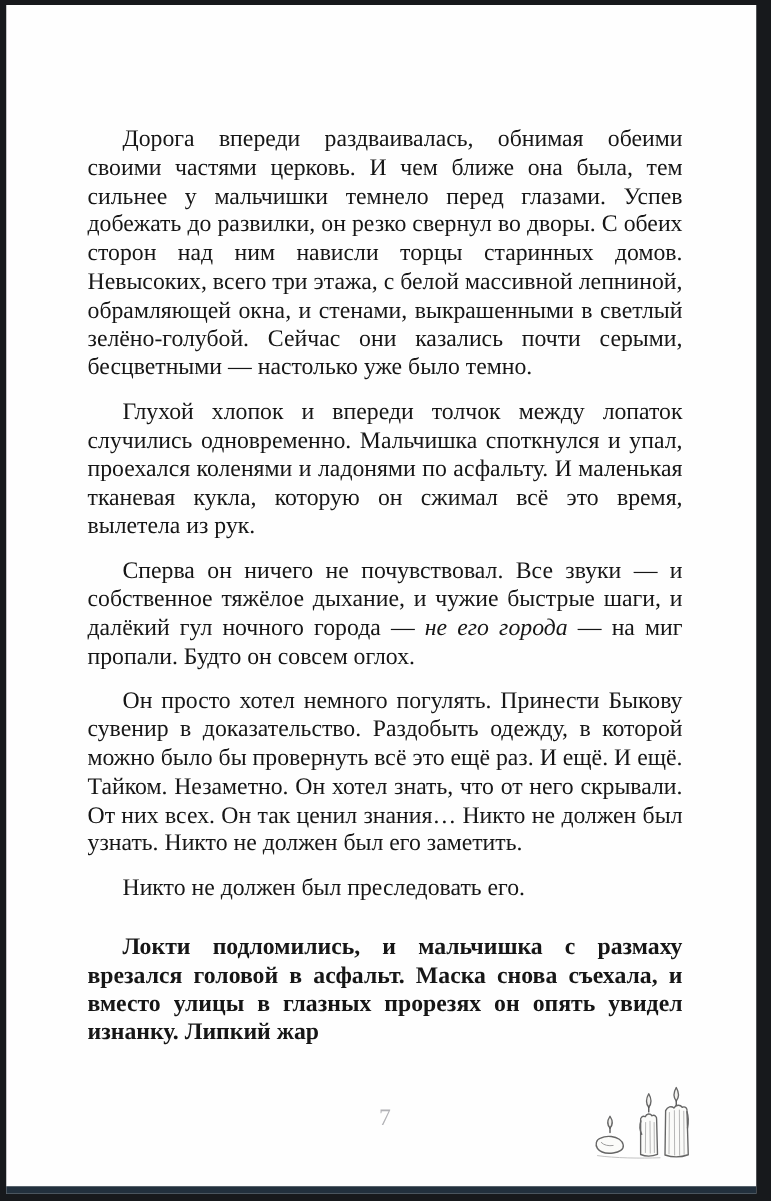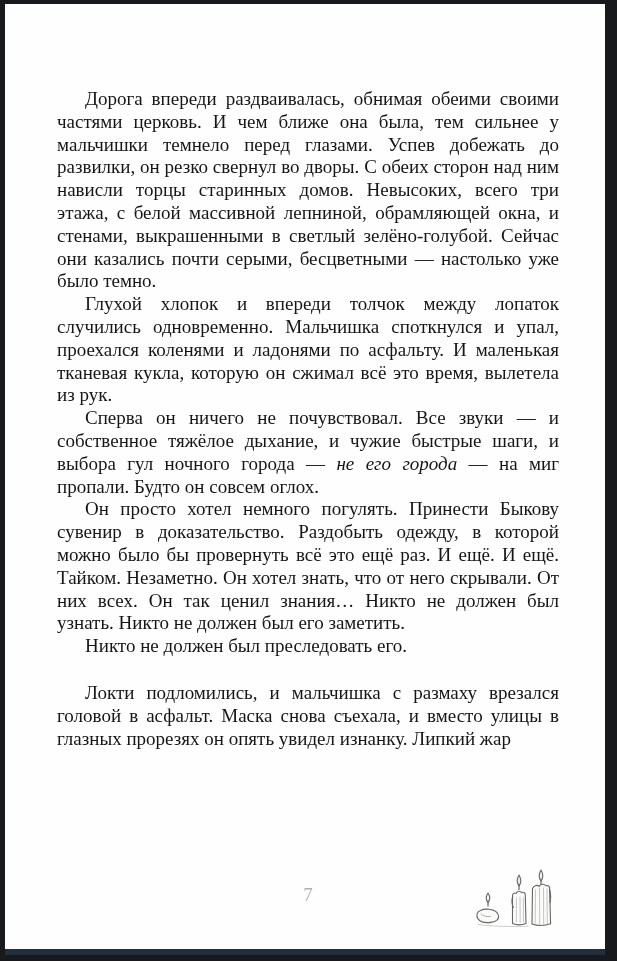--- a/index.html
+++ b/index.html
@@ -37,25 +37,26 @@
     top: 84px;
     width: 502px;
     font-size: 19px;
     line-height: 22.8px;
     color: #161616;
     text-align: justify;
     hyphens: auto;
     -webkit-hyphens: auto;
   }
   .text-block p {
-    margin: 0;
+    margin: 13px;
     text-indent: 28px;
   }
   .text-block p.section-break {
     margin-top: 24px;
+    font-weight: bold;
   }
   .italic { font-style: italic; }
   .page-number {
     position: absolute;
     left: 52px;
     width: 502px;
     top: 880px;
     text-align: center;
     font-size: 19px;
     color: #b2b2b6;
@@ -70,21 +71,21 @@
 </style>
 </head>
 <body>
 
 <div class="stage">
   <div class="book-page">
 
     <div class="text-block">
       <p>Дорога впереди раздваивалась, обнимая обеими своими частями церковь. И чем ближе она была, тем сильнее у мальчишки темнело перед глазами. Успев добежать до развилки, он резко свернул во дворы. С обеих сторон над ним нависли торцы старинных домов. Невысоких, всего три этажа, с белой массивной лепниной, обрамляющей окна, и стенами, выкрашенными в светлый зелёно-голубой. Сейчас они казались почти серыми, бесцветными — настолько уже было темно.</p>
       <p>Глухой хлопок и впереди толчок между лопаток случились одновременно. Мальчишка споткнулся и упал, проехался коленями и ладонями по асфальту. И маленькая тканевая кукла, которую он сжимал всё это время, вылетела из рук.</p>
-      <p><span>Сперва он ничего не почувствовал. Все звуки — и собственное тяжёлое дыхание, и чужие быстрые шаги, и выбора гул ночного города — </span><em class="italic">не его города</em><span> — на миг пропали. Будто он совсем оглох.</span></p>
+      <p><span>Сперва он ничего не почувствовал. Все звуки — и собственное тяжёлое дыхание, и чужие быстрые шаги, и далёкий гул ночного города — </span><em class="italic">не его города</em><span> — на миг пропали. Будто он совсем оглох.</span></p>
       <p>Он просто хотел немного погулять. Принести Быкову сувенир в доказательство. Раздобыть одежду, в которой можно было бы провернуть всё это ещё раз. И ещё. И ещё. Тайком. Незаметно. Он хотел знать, что от него скрывали. От них всех. Он так ценил знания… Никто не должен был узнать. Никто не должен был его заметить.</p>
       <p>Никто не должен был преследовать его.</p>
       <p class="section-break">Локти подломились, и мальчишка с размаху врезался головой в асфальт. Маска снова съехала, и вместо улицы в глазных прорезях он опять увидел изнанку. Липкий жар</p>
     </div>
 
     <div class="page-number">7</div>
 
     <svg class="candles" viewBox="0 0 100 80" xmlns="http://www.w3.org/2000/svg">
       <g stroke="#666666" stroke-width="1.1" fill="#fbfbf9" stroke-linejoin="round" stroke-linecap="round">
 

